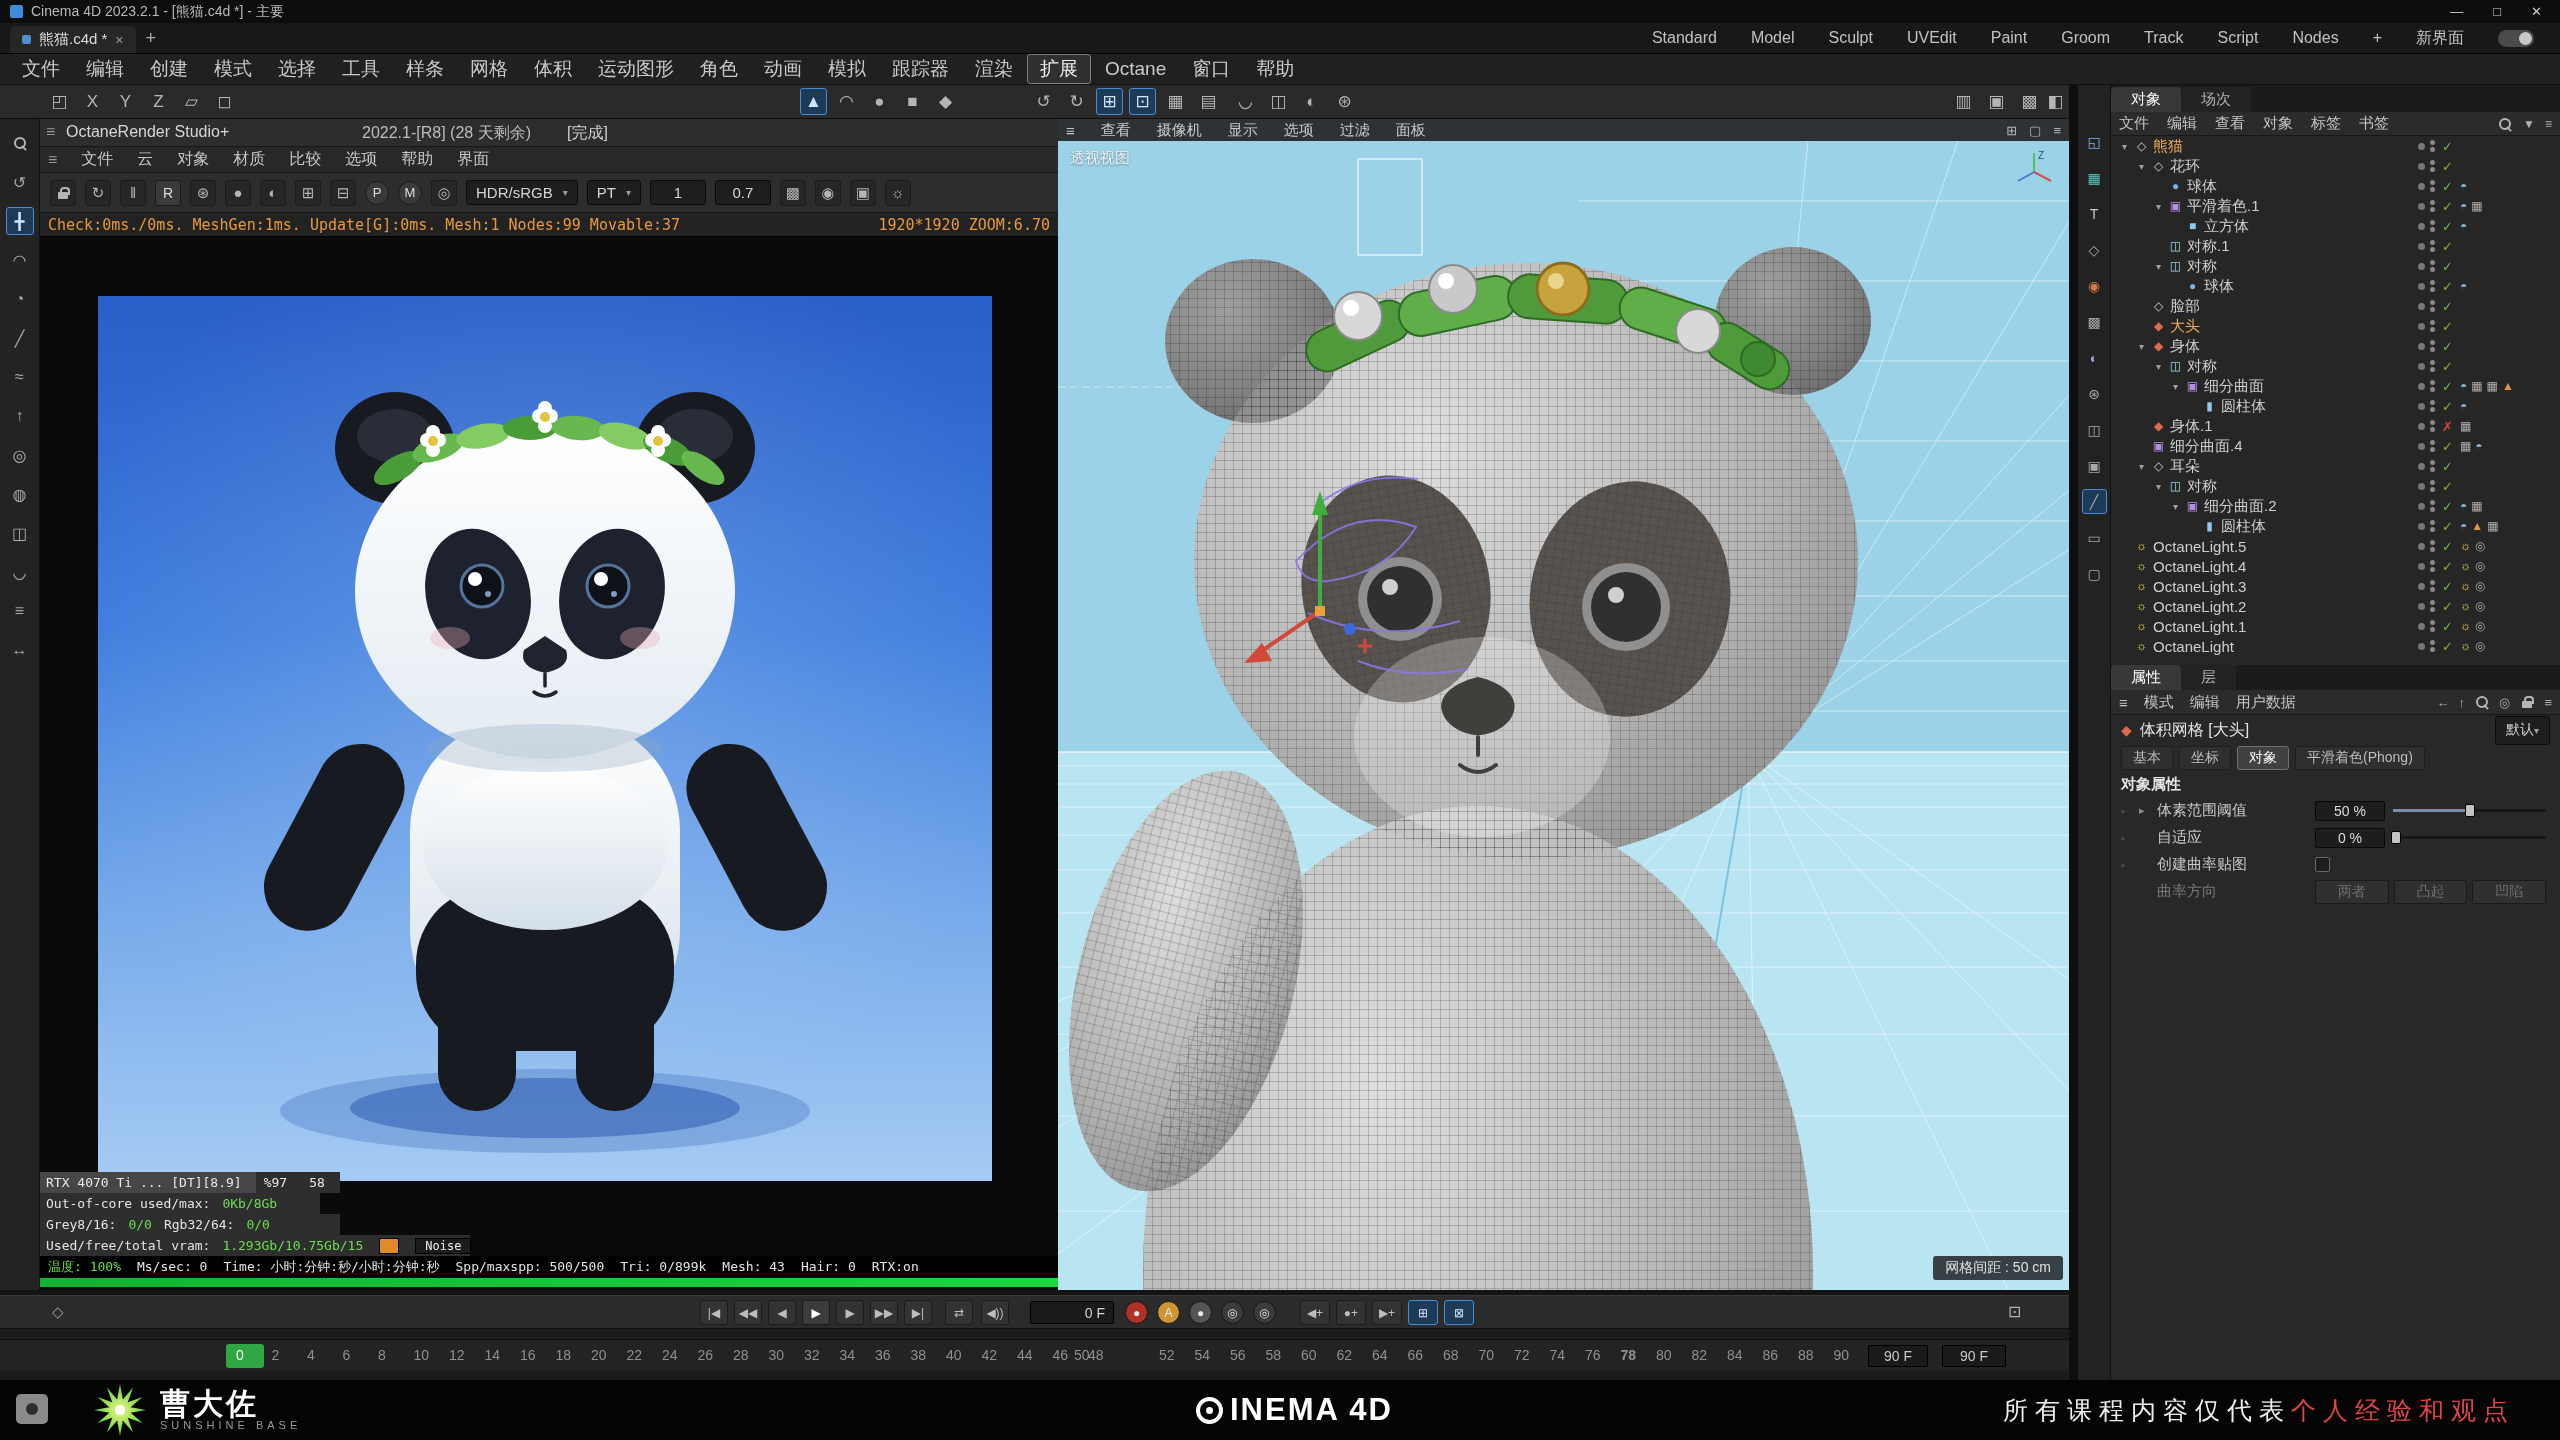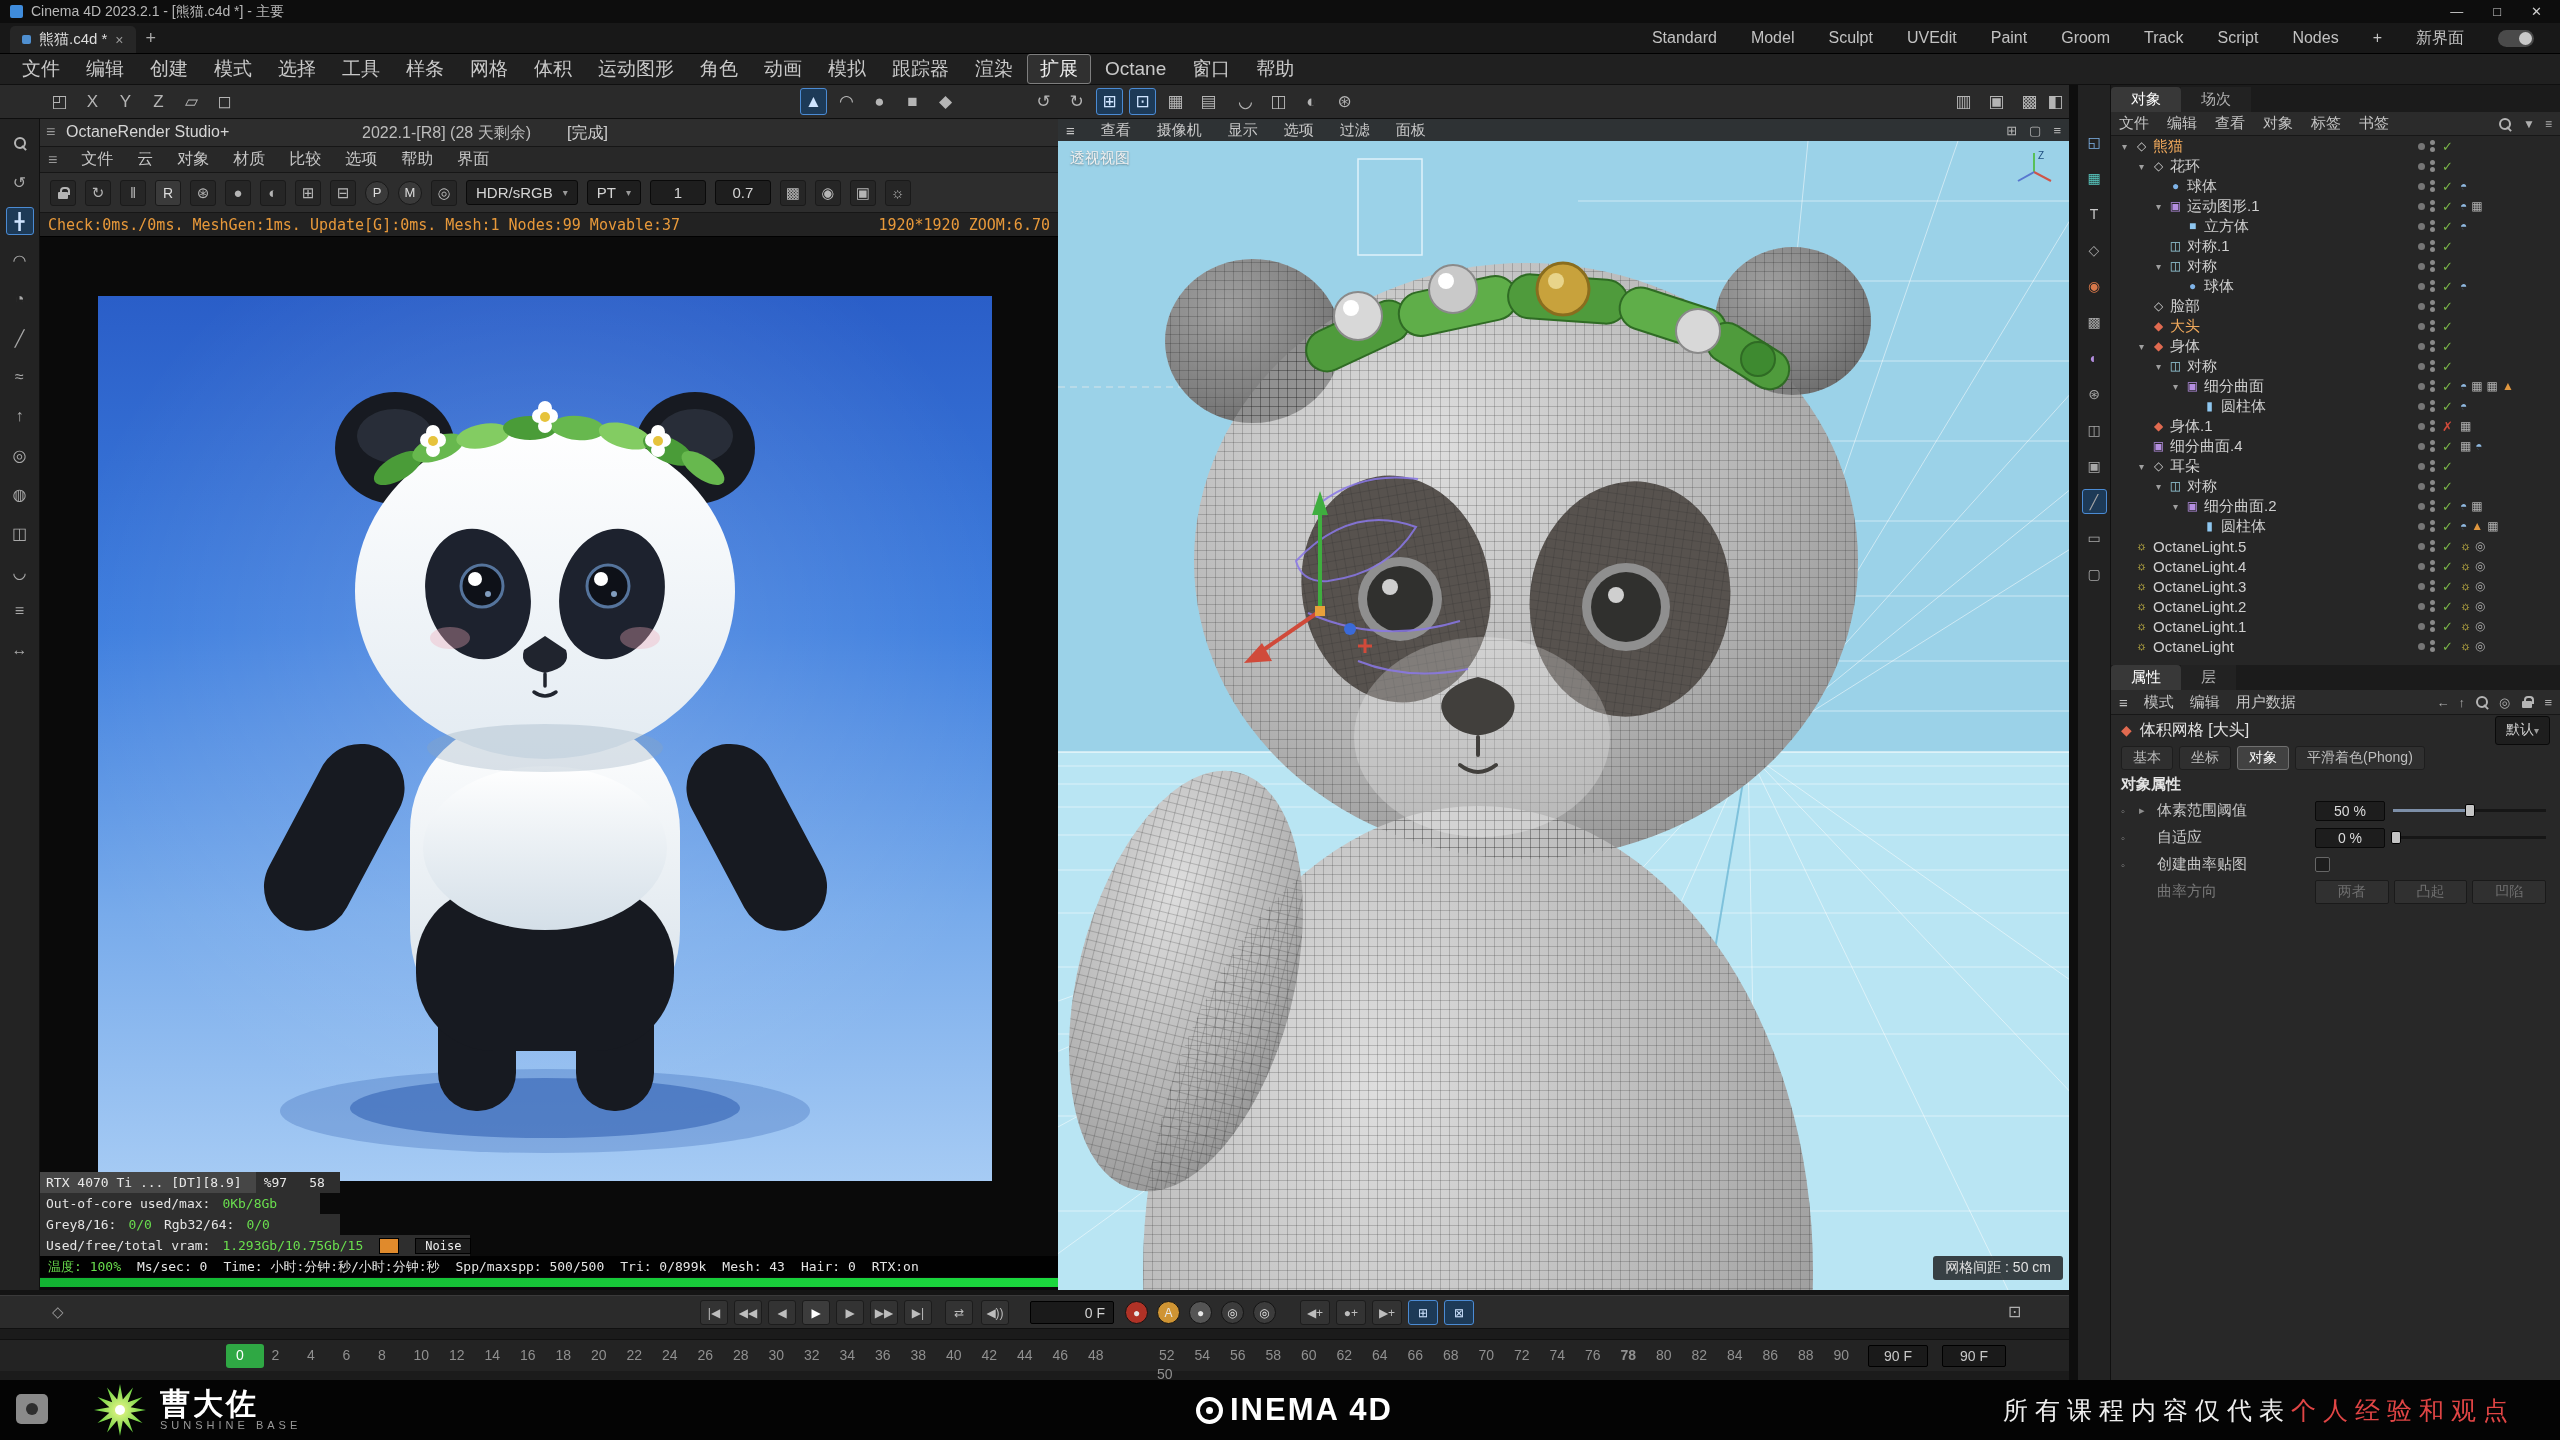--- a/index.html
+++ b/index.html
@@ -863,21 +863,21 @@
             </span>
             <span class="tchk ok">✓</span>
             <span class="ttags">
               <span class="ttag tg-phong">◓</span>
             </span>
           </span>
         </div>
         <div class="trow" style="padding-left: 40px;">
           <span class="texp">▾</span>
           <span class="ticon ic-subdiv">▣</span>
-          <span class="tlabel">运动图形.1</span>
+          <span class="tlabel">平滑着色.1</span>
           <span class="tright">
             <span class="tdot"></span>
             <span class="tvis">
               <span class="vd"></span>
               <span class="vd"></span>
             </span>
             <span class="tchk ok">✓</span>
             <span class="ttags">
               <span class="ttag tg-phong">◓</span>
               <span class="ttag tg-texture">▦</span>
@@ -1389,21 +1389,21 @@
         <span class="tick" style="left: 768.5px;">30</span>
         <span class="tick" style="left: 804px;">32</span>
         <span class="tick" style="left: 839.5px;">34</span>
         <span class="tick" style="left: 875px;">36</span>
         <span class="tick" style="left: 910.5px;">38</span>
         <span class="tick" style="left: 946px;">40</span>
         <span class="tick" style="left: 981.5px;">42</span>
         <span class="tick" style="left: 1017px;">44</span>
         <span class="tick" style="left: 1052.5px;">46</span>
         <span class="tick" style="left: 1088px;">48</span>
-        <span class="tick" style="left: 1157px; margin-top: 19px;">50</span>
+        <span class="tick" style="left: 1074px;">50</span>
         <span class="tick" style="left: 1159px;">52</span>
         <span class="tick" style="left: 1194.5px;">54</span>
         <span class="tick" style="left: 1230px;">56</span>
         <span class="tick" style="left: 1265.5px;">58</span>
         <span class="tick" style="left: 1301px;">60</span>
         <span class="tick" style="left: 1336.5px;">62</span>
         <span class="tick" style="left: 1372px;">64</span>
         <span class="tick" style="left: 1407.5px;">66</span>
         <span class="tick" style="left: 1443px;">68</span>
         <span class="tick" style="left: 1478.5px;">70</span>

